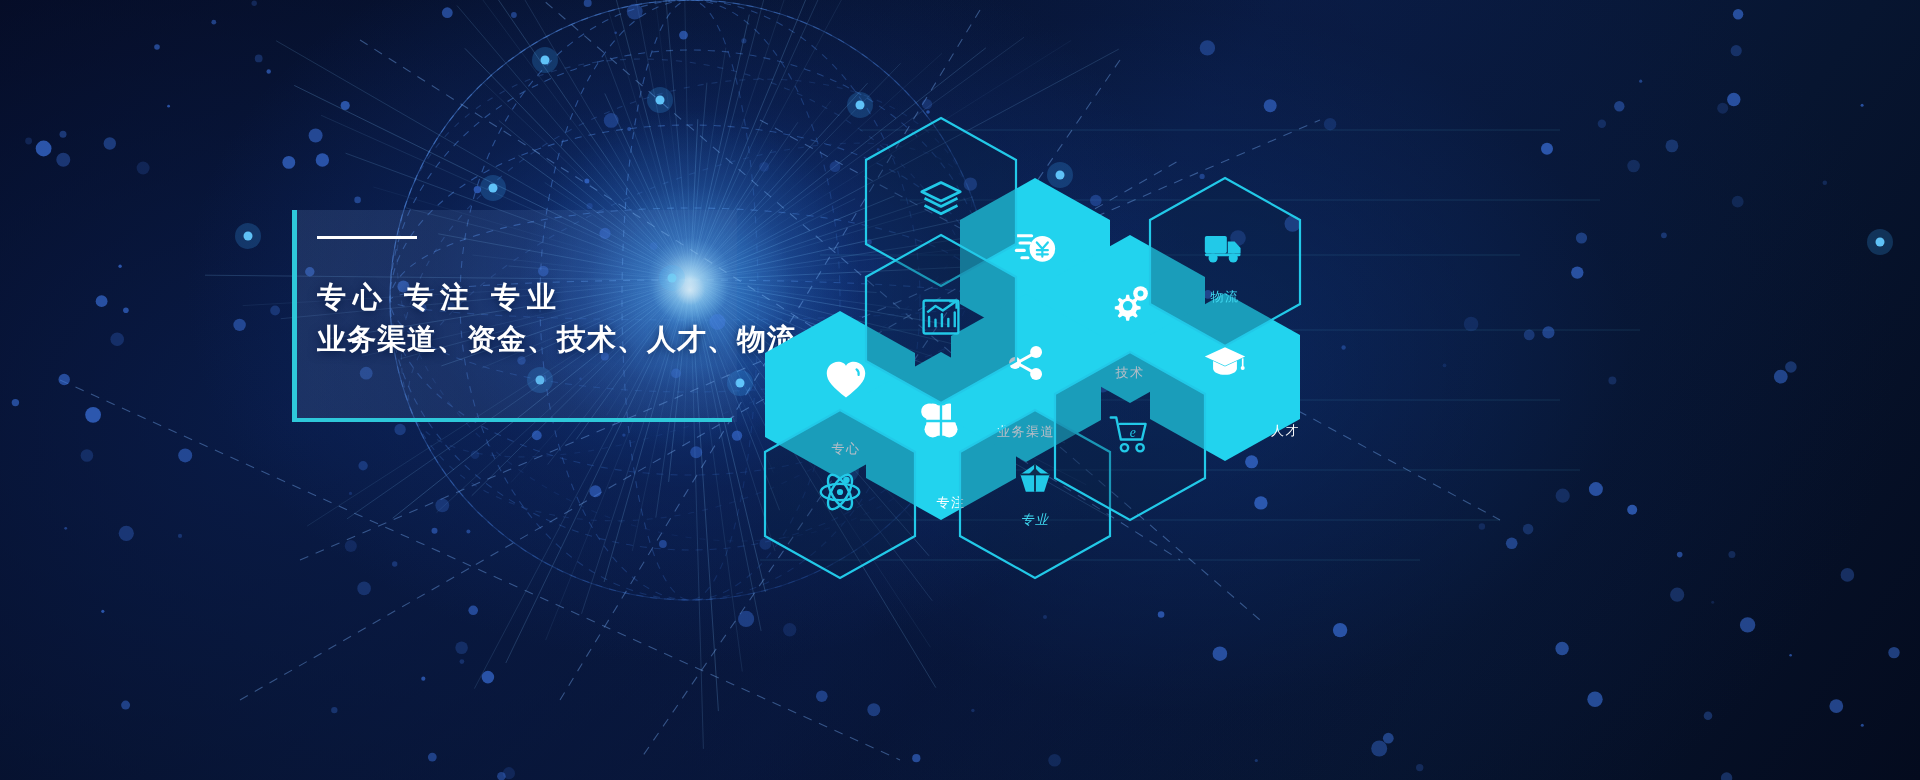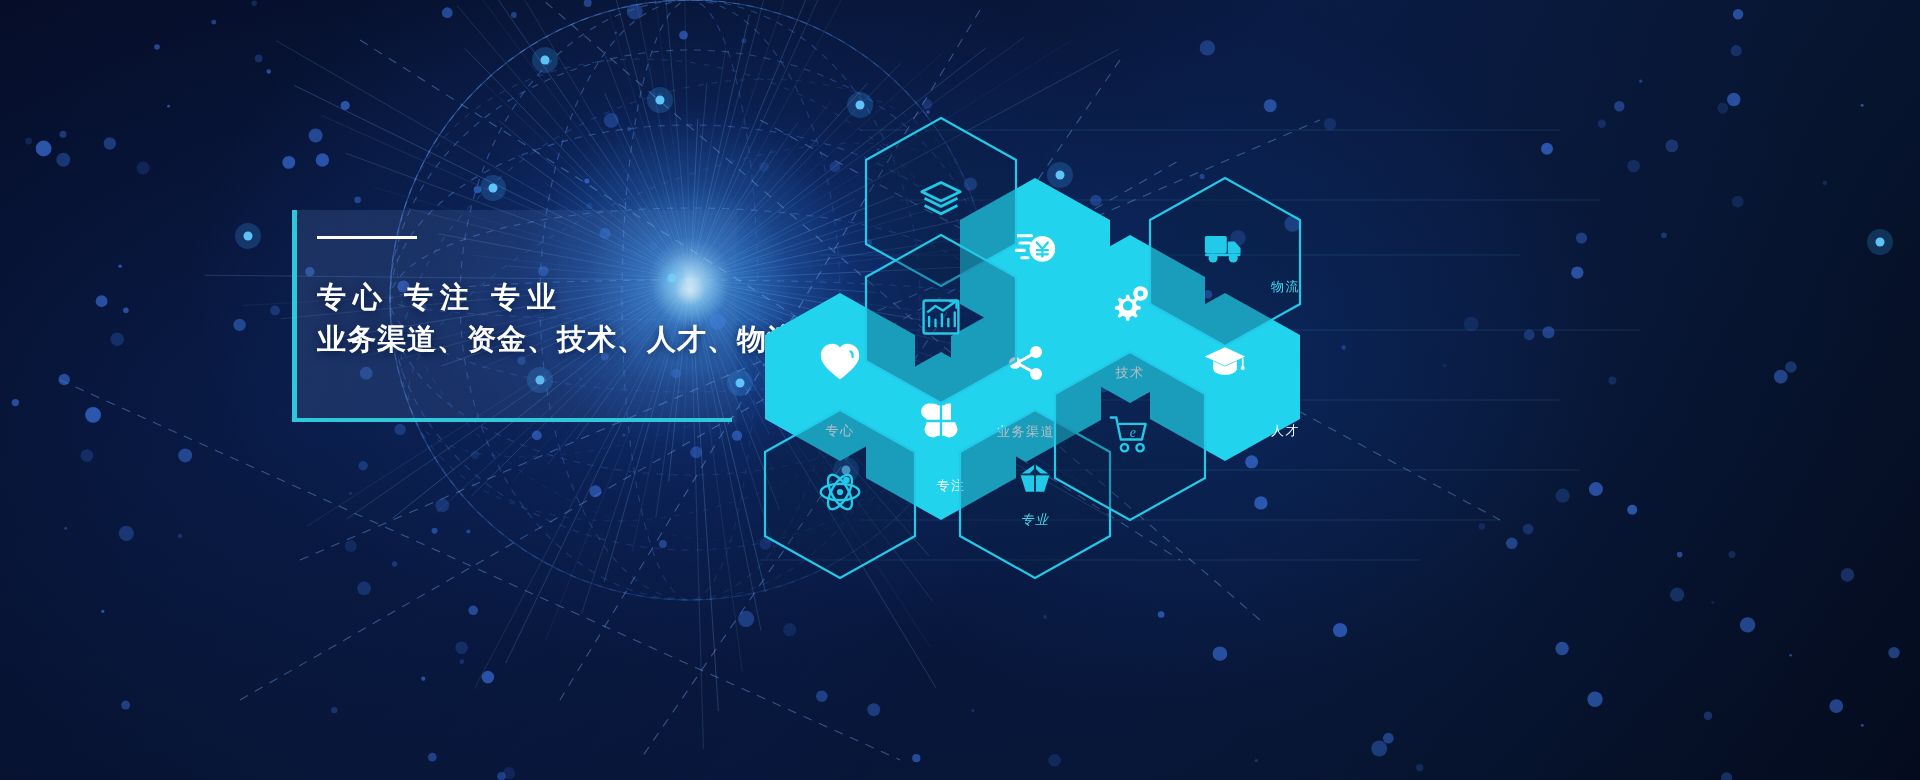--- a/index.html
+++ b/index.html
@@ -474,21 +474,21 @@
   <div id="text-panel">
     <div class="rule"></div>
     <div id="headline">
       <span class="ln l1">专心 专注 专业</span>
       <span class="ln">业务渠道、资金、技术、人才、物流</span>
     </div>
   </div>
   <div id="panel-underline"></div>
 
   <div id="hex-cluster">
-      <div class="hexwrap solid" style="left: 765px; top: 293px; width: 150px; height: 168px;">
+      <div class="hexwrap solid" style="left: 765px; top: 311px; width: 150px; height: 168px; padding-left: 12px;">
         <div class="hex">
           <svg width="150" height="168" viewBox="0 0 150 168">
          <polygon points="75,0 150,42 150,126 75,168 0,126 0,42" fill="#22d3ee" stroke="rgba(255,255,255,0)" stroke-width="0"></polygon>
        </svg>
         </div>
         <div class="hex-icon" style="top: 47.04px;">
           <svg width="44" height="44" viewBox="0 0 48 48">
             <path fill="#ffffff" d="M24 43 C10 32 3 25 3 16.5 C3 9.6 8.6 4 15.5 4 C19.6 4 23 6 24 8.6 C25 6 28.4 4 32.5 4 C39.4 4 45 9.6 45 16.5 C45 25 38 32 24 43 Z"></path>
             <path fill="none" stroke="#22d3ee" stroke-width="2.4" stroke-linecap="round" d="M35.5 12.5 a6 6 0 0 1 2.2 6"></path>
           </svg>
@@ -513,21 +513,21 @@
               <rect x="15" y="26" width="18" height="14"></rect>
               <rect x="8" y="14" width="15" height="19"></rect>
               <rect x="25" y="14" width="15" height="19"></rect>
             </g>
             <g fill="none" stroke="#22d3ee" stroke-width="2.6">
               <path d="M24 4 V44"></path>
               <path d="M4 24 H44"></path>
             </g>
           </svg>
         </div>
-        <div class="hex-label" style="top: 97px; padding-left: 20px;">专注</div>
+        <div class="hex-label" style="top: 114px; padding-left: 20px;">专注</div>
       </div>
       <div class="hexwrap solid" style="left: 960px; top: 178px; width: 150px; height: 168px;">
         <div class="hex">
           <svg width="150" height="168" viewBox="0 0 150 168">
          <polygon points="75,0 150,42 150,126 75,168 0,126 0,42" fill="#22d3ee" stroke="rgba(255,255,255,0)" stroke-width="0"></polygon>
        </svg>
         </div>
         <div class="hex-icon" style="top: 47.04px;">
           <svg width="44" height="44" viewBox="0 0 48 48">
             <g fill="#ffffff">
@@ -616,21 +616,21 @@
               <rect x="2" y="12" width="24" height="19" rx="2"></rect>
               <path d="M27 18 h7.5 l6.5 7 v6 h-14 z"></path>
               <rect x="2" y="31" width="39" height="3" rx="1.5"></rect>
             </g>
             <g fill="#22c9e8">
               <circle cx="11" cy="36" r="5"></circle>
               <circle cx="33" cy="36" r="5"></circle>
             </g>
           </svg>
         </div>
-        <div class="hex-label" style="top: 100px; text-align: right;">物流</div>
+        <div class="hex-label" style="top: 110px;">物流</div>
       </div>
       <div class="hexwrap outline" style="left: 960px; top: 410px; width: 150px; height: 168px;">
         <div class="hex">
           <svg width="150" height="168" viewBox="0 0 150 168">
          <polygon points="75,0 150,42 150,126 75,168 0,126 0,42" fill="rgba(10,32,66,0.30)" stroke="#22c9e8" stroke-width="2.2"></polygon>
        </svg>
         </div>
         <div class="hex-icon" style="top: 47.04px;">
           <svg width="44" height="44" viewBox="0 0 48 48">
             <g fill="#22c9e8">

